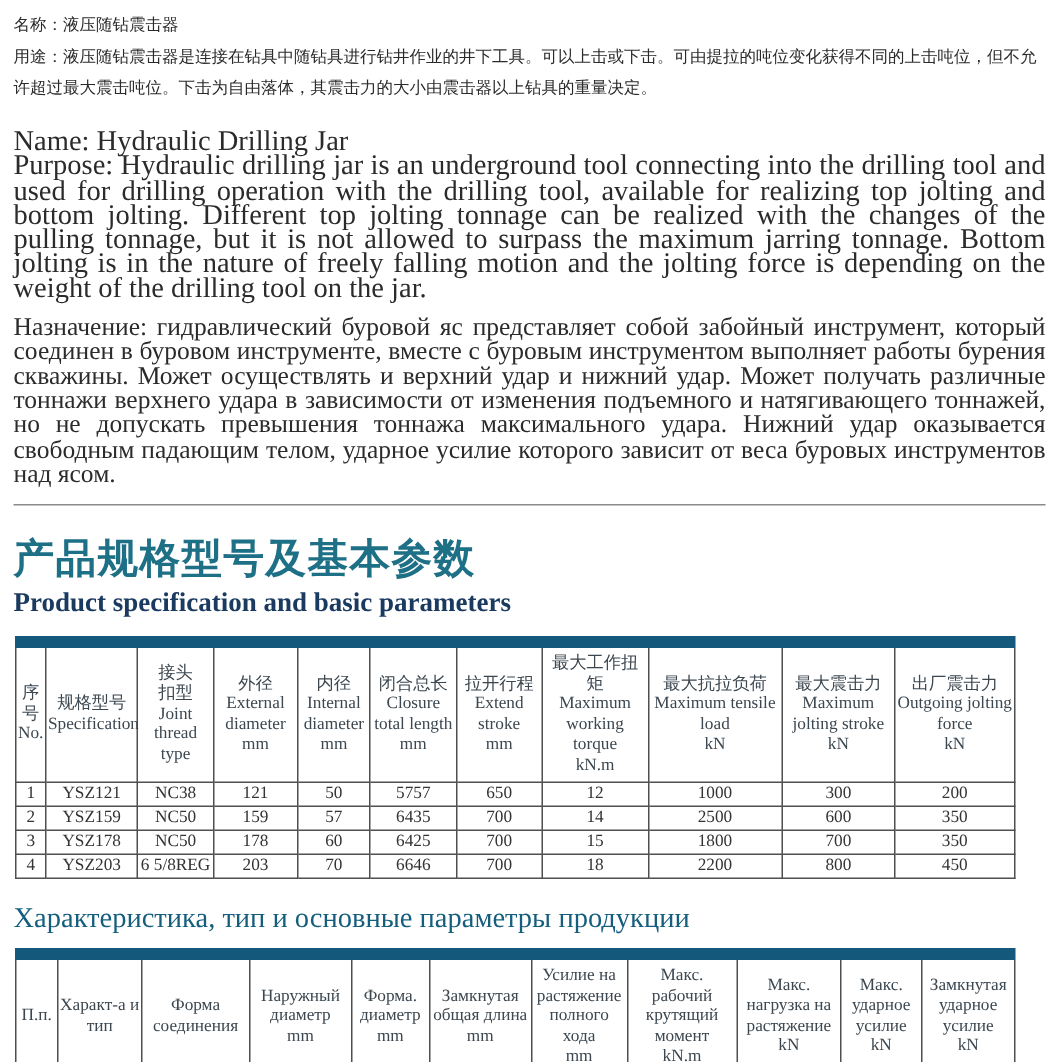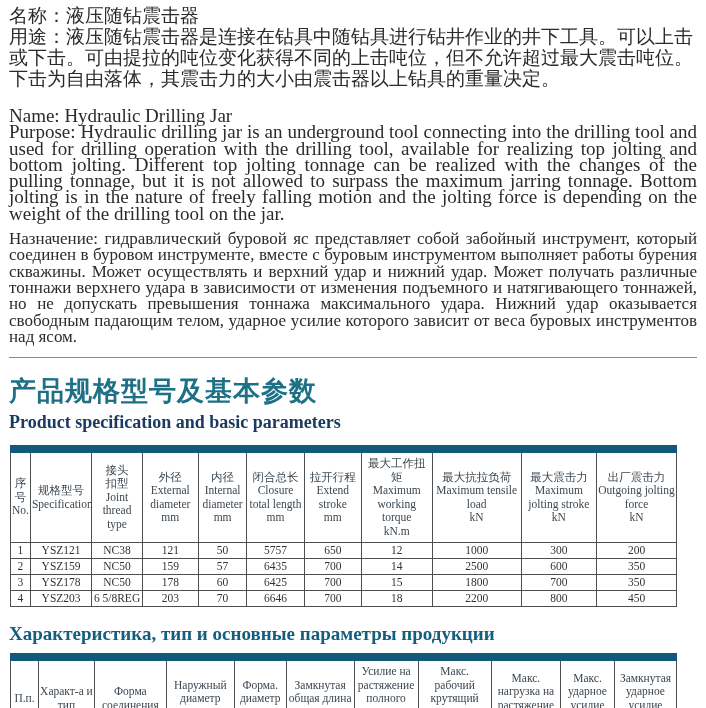--- a/index.html
+++ b/index.html
@@ -6,22 +6,22 @@
   html, body { background: #ffffff; }
   body {
     width: 706px;
     height: 708px;
     overflow: hidden;
     padding: 7px 9px 0 9px;
     font-family: "Liberation Serif", serif;
     color: #2b2b2b;
   }
   .intro-zh {
-    font-family: Liberation Mono, monospace;
-    font-size: 19px;
+    font-family: Liberation Sans, sans-serif;
+    font-size: 11px;
     line-height: 21px;
     color: #2a2a2a;
     white-space: pre-line;
     margin-bottom: 17px;
   }
   .intro-en {
     font-size: 19px;
     line-height: 16.3px;
     text-align: justify;
     white-space: pre-line;
@@ -32,37 +32,37 @@
     line-height: 16.3px;
     text-align: justify;
     margin-bottom: 12px;
   }
   .divider {
     border: none;
     border-top: 1px solid #8a8a8a;
     margin: 0 0 19px 0;
   }
   .title-zh {
-    font-family: Liberation Mono, monospace;
+    font-family: Liberation Serif, serif;
     font-size: 27px;
     font-weight: bold;
     letter-spacing: 1px;
     color: #1e7086;
     line-height: 33px;
   }
   .title-en {
     font-size: 18px;
     font-weight: bold;
     color: #1a3a60;
     line-height: 22px;
     margin: 1px 0 12px 0;
   }
   .title-ru {
     font-size: 19px;
-    font-weight: bold;
+    font-weight: normal;
     color: #155e7e;
     line-height: 23px;
     margin: 15px 0 8px 0;
   }
   .tblock { width: 667px; margin-left: 1px; }
   .accent-bar {
     height: 8px;
     background: #14597c;
     width: 100%;
   }

